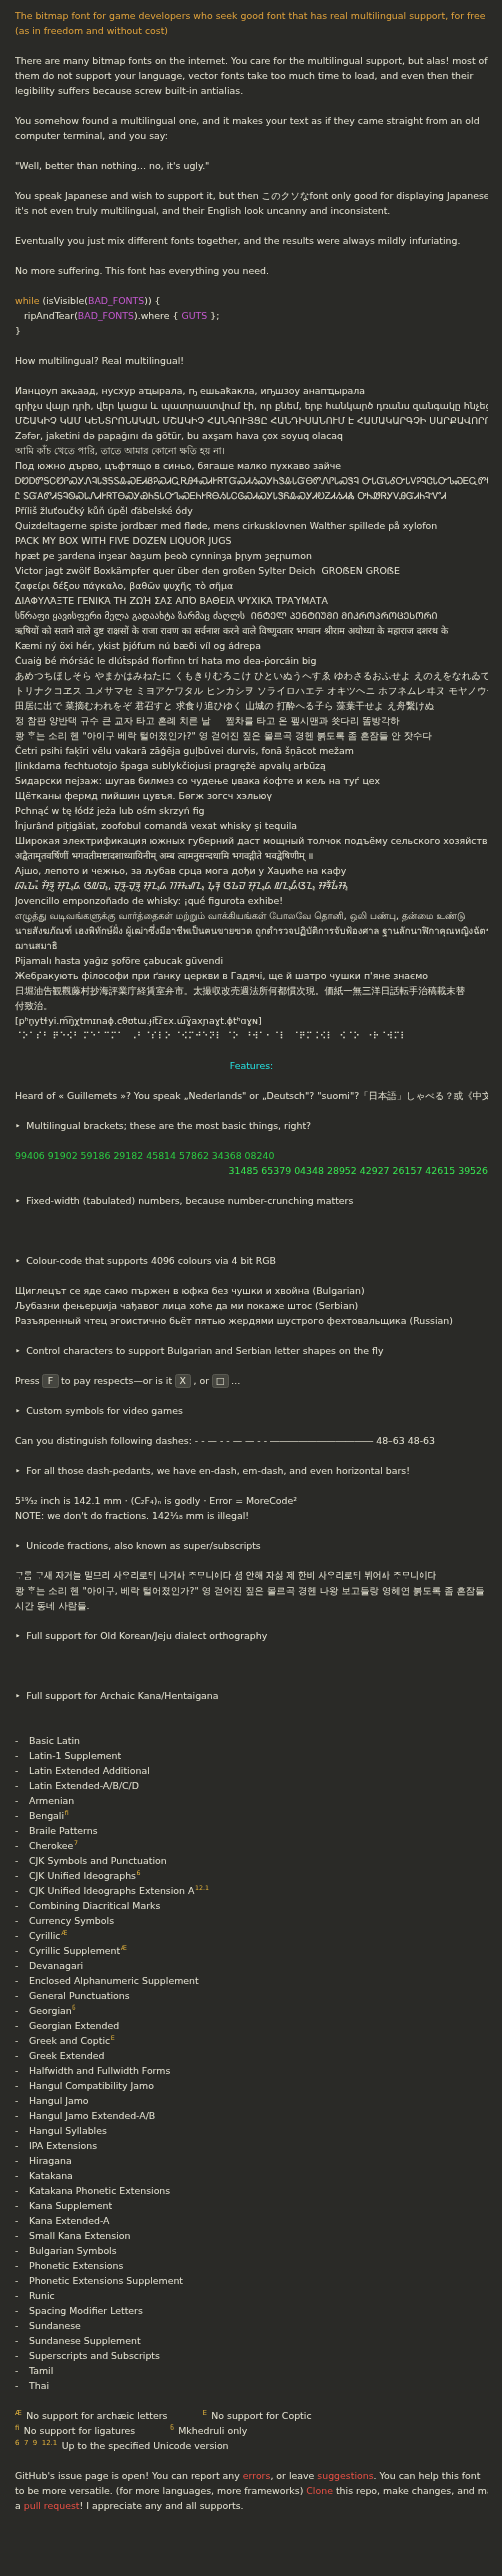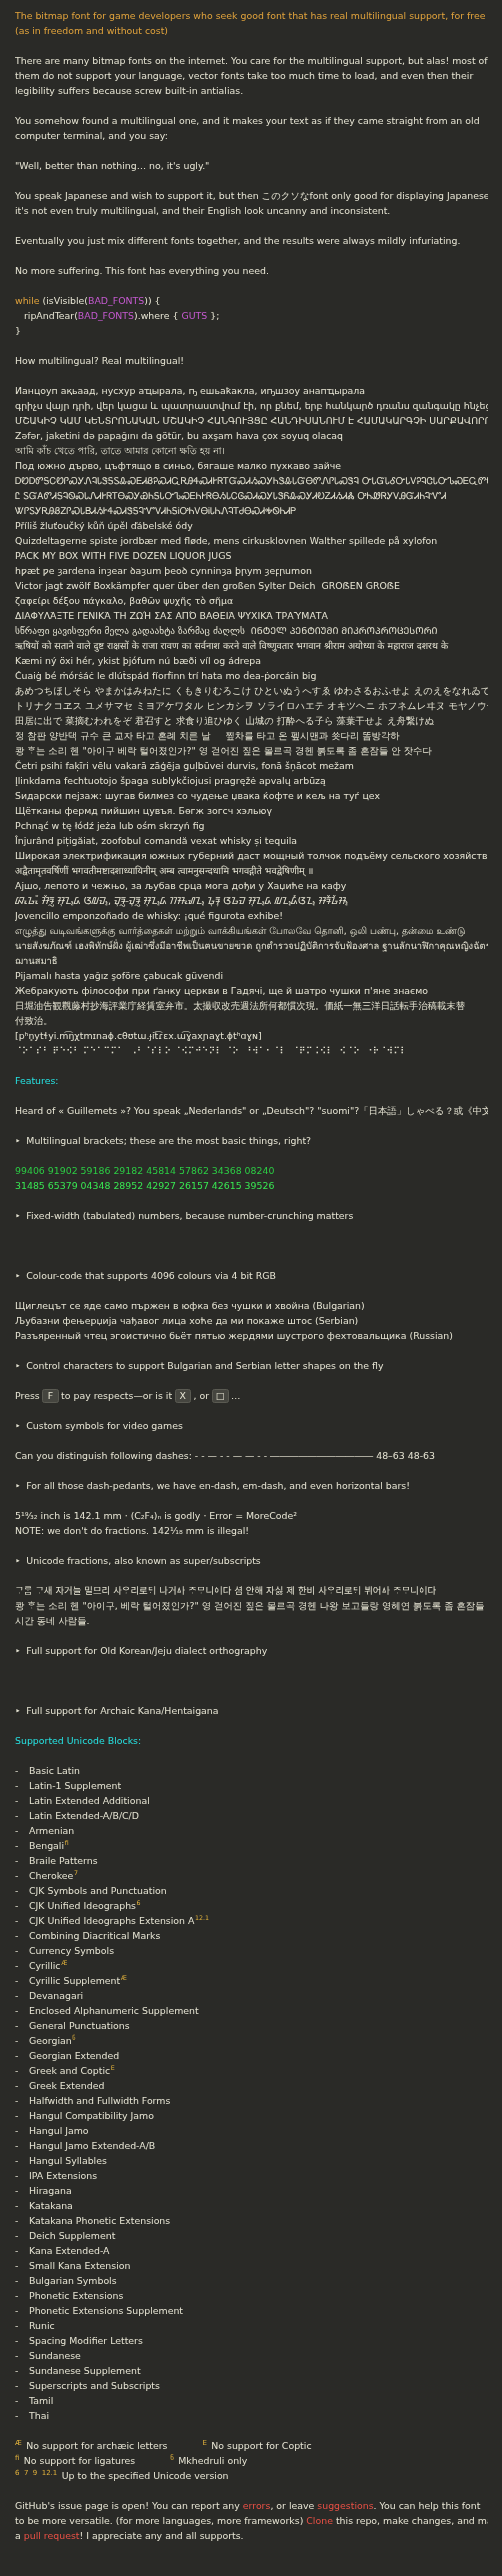--- a/index.html
+++ b/index.html
@@ -6,23 +6,23 @@
   body{
     width:502px;height:2576px;overflow:hidden;
     background:#2a2a27;color:#e6e4d3;
     font-family:"DejaVu Sans",sans-serif;
     font-size:9.4px;
   }
   .page{padding:8.2px 14px 0 15px;}
   .line{height:15px;line-height:15px;white-space:pre;overflow:hidden;}
   .gap{height:15px;}
   .title{color:#e1a33c;}
-  .cyan{color:#26e2e2;}
+  .cyan{color:#26e2e2;text-align:center;}
   .green1{color:#2ccc44;}
-  .green2{color:#38e852;}
+  .green2{color:#38e852;text-align:right;}
   .kw{color:#e1a33c;}
   .mag{color:#c55ad0;}
   .link{color:#e85045;cursor:pointer;}
   .bullet-mark{display:inline-block;width:11.3px;color:#e6e4d3;}
   .list-dash{display:inline-block;width:14px;}
   .sup{color:#e3b33c;font-size:6.3px;vertical-align:super;line-height:0;margin-left:0.6px;}
   .fm{color:#e3b33c;font-size:7px;vertical-align:super;line-height:0;margin-right:4.4px;}
   .fn-col2{margin-left:35px;}
   .keycap{
     display:inline-block;min-width:8.2px;padding:0 3.1px;margin:0 2.5px;
@@ -72,21 +72,20 @@
   <div>
 
   <div class="line">Ианцоуп ақьаад, нусхур аҵырала, ҧ ешьаҟакла, иҧшзоу анапҵырала</div>
       <div class="line">գրիչս վայր դրի, վեր կացա և պատրաստվում էի, որ քնեմ, երբ հանկարծ դռանս զանգակը հնչեց</div>
       <div class="line">ՄՇԱԿԻՉ ԿԱՄ ԿԵՆՏՐՈՆԱԿԱՆ ՄՇԱԿԻՉ ՀԱՆԳՈՒՅՑԸ ՀԱՆԴԻՍԱՆՈՒՄ Է ՀԱՄԱԿԱՐԳՉԻ ՍԱՐՔԱՎՈՐՈՒՄՆԵՐԻՑ</div>
       <div class="line">Zəfər, jaketini də papağını da götür, bu axşam hava çox soyuq olacaq</div>
       <div class="line">আমি কাঁচ খেতে পারি, তাতে আমার কোনো ক্ষতি হয় না।</div>
       <div class="line">Под южно дърво, цъфтящо в синьо, бягаше малко пухкаво зайче</div>
       <div class="line">ᎠᏬᎠᏛᎦᏟᏬᎵᏍᎩᏁᎸᏓᏕᎦᏚᎲᏍᎬᏗᏰᎮᏍᏗᏩᏒᎯᏎᏍᏗᎨᏒᎢᏳᏍᏗᏱᏍᎩᏂᏕᎲᏓᏳᎾᏛᏁᎵᏓᏍᏕᎸ ᏅᏓᏳᏓᎴᏅᏓᏙᎮᎸᏣᏓᏅᏖᏍᎬᏩᏛᎿ</div>
       <div class="line">Ꮭ ᏚᏳᎪᏛᏗᎦᎸᏫᏍᏓᏁᏗᎨᏒᎢᎾᏍᎩᏯᏂᎦᏓᏅᏖᏍᎬᏂᎨᏒᎾᏱᏓᏟᎶᏍᏗᏍᎩᏓᏕᏲᎲᏍᎩᏗᎧᏃᏗᏱᏗᏜ ᎤᏂᏪᏒᎩᏙᎯᏳᏗᏂᎸᏉᏗ</div>
-      <div class="line">ᏔᎵᏚᎩᏒᎯᏰᏃᎵᏍᏓᏴᏗᏱᎨᏎᏍᏗᏕᎦᎸᏉᏙᏗᏂᎦᎥᎤᏂᏙᎾᎥᏓᏂᏁᎸᎢᏧᎾᏍᏗᎭᏫᏂᏗᏢ</div>
       <div class="line">Příliš žluťoučký kůň úpěl ďábelské ódy</div>
       <div class="line">Quizdeltagerne spiste jordbær med fløde, mens cirkusklovnen Walther spillede på xylofon</div>
       <div class="line">PACK MY BOX WITH FIVE DOZEN LIQUOR JUGS</div>
       <div class="line">hƿæt ƿe ȝardena inȝear ꝺaȝum þeoꝺ cynninȝa þꞃym ȝeꝼꞃumon</div>
       <div class="line">Victor jagt zwölf Boxkämpfer quer über den großen Sylter Deich  GROẞEN GROẞE</div>
       <div class="line">ζαφείρι δέξου πάγκαλο, βαθῶν ψυχῆς τὸ σῆμα</div>
       <div class="line">ΔΙΑΦΥΛΆΞΤΕ ΓΕΝΙΚΆ ΤΗ ΖΩΉ ΣΑΣ ΑΠΌ ΒΑΘΕΙΆ ΨΥΧΙΚΆ ΤΡΑΎΜΑΤΑ</div>
       <div class="line">სწრაფი ყავისფერი მელა გადაახტა ზარმაც ძაღლს  ᲘᲜᲢᲔᲚ ᲞᲔᲜᲢᲘᲣᲛᲘ ᲛᲘᲙᲠᲝᲞᲠᲝᲪᲔᲡᲝᲠᲘ</div>
       <div class="line">ऋषियों को सताने वाले दुष्ट राक्षसों के राजा रावण का सर्वनाश करने वाले विष्णुवतार भगवान श्रीराम अयोध्या के महाराज दशरथ के</div>
       <div class="line">Kæmi ný öxi hér, ykist þjófum nú bæði víl og ádrepa</div>
@@ -183,21 +182,20 @@
 
   <div class="line"><span class="bullet-mark">‣</span><span>Full support for Old Korean/Jeju dialect orthography</span></div>
   <div class="gap"></div>
 
   <div class="line">𛀂𛀇𛀊𛀏𛀐𛀓𛀖𛀙𛀜𛀟𛀢𛀥𛀨𛀫𛀮𛀱𛀴𛀷𛀺𛀽𛁀𛁃𛁆𛁉𛁌𛁏𛁒𛁕𛁘𛁛𛁞𛁡𛁤𛁧𛁪𛁭𛁰𛁳𛁶𛁹𛁼𛁿𛂂𛂅𛂈</div>
   <div class="gap"></div>
 
   <div class="line"><span class="bullet-mark">‣</span><span>Full support for Archaic Kana/Hentaigana</span></div>
   <div class="gap"></div>
 
-  <div class="line cyan">Supported Unicode Blocks:</div>
   <div class="gap"></div>
 
   <div>
 
       <div class="line"><span class="list-dash">-</span><span>Basic Latin</span><span class="sup"></span></div>
 
       <div class="line"><span class="list-dash">-</span><span>Latin-1 Supplement</span><span class="sup"></span></div>
 
       <div class="line"><span class="list-dash">-</span><span>Latin Extended Additional</span><span class="sup"></span></div>
 
@@ -250,21 +248,21 @@
       <div class="line"><span class="list-dash">-</span><span>Hangul Syllables</span><span class="sup"></span></div>
 
       <div class="line"><span class="list-dash">-</span><span>IPA Extensions</span><span class="sup"></span></div>
 
       <div class="line"><span class="list-dash">-</span><span>Hiragana</span><span class="sup"></span></div>
 
       <div class="line"><span class="list-dash">-</span><span>Katakana</span><span class="sup"></span></div>
 
       <div class="line"><span class="list-dash">-</span><span>Katakana Phonetic Extensions</span><span class="sup"></span></div>
 
-      <div class="line"><span class="list-dash">-</span><span>Deich Supplement</span><span class="sup"></span></div>
+      <div class="line"><span class="list-dash">-</span><span>Kana Supplement</span><span class="sup"></span></div>
 
       <div class="line"><span class="list-dash">-</span><span>Kana Extended-A</span><span class="sup"></span></div>
 
       <div class="line"><span class="list-dash">-</span><span>Small Kana Extension</span><span class="sup"></span></div>
 
       <div class="line"><span class="list-dash">-</span><span>Bulgarian Symbols</span><span class="sup"></span></div>
 
       <div class="line"><span class="list-dash">-</span><span>Phonetic Extensions</span><span class="sup"></span></div>
 
       <div class="line"><span class="list-dash">-</span><span>Phonetic Extensions Supplement</span><span class="sup"></span></div>

